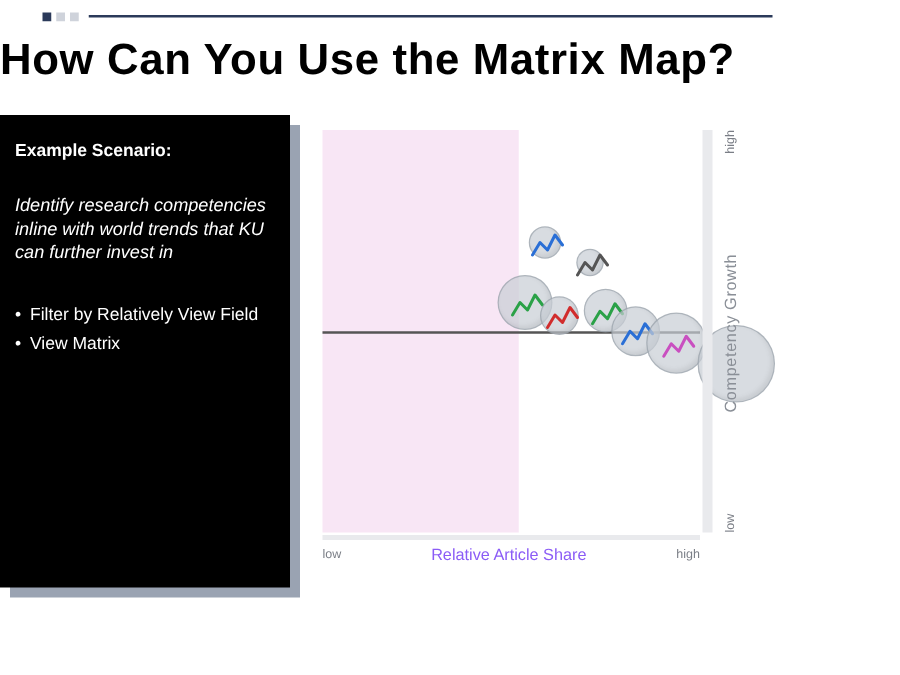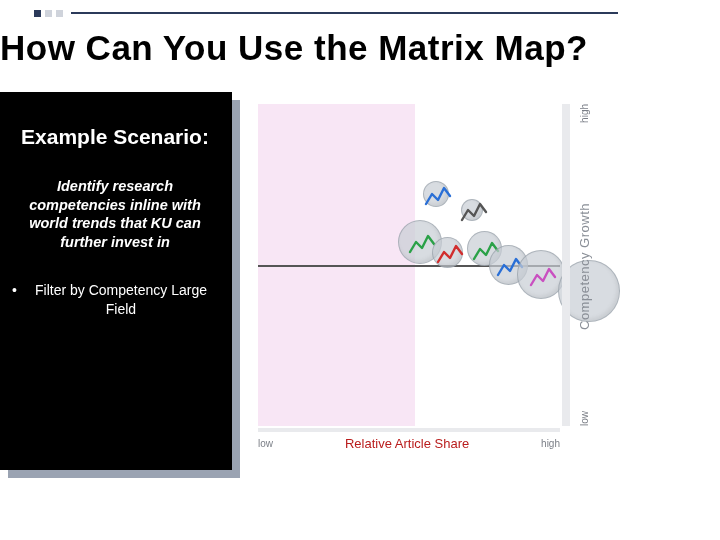--- a/index.html
+++ b/index.html
@@ -1,40 +1,40 @@
 <!DOCTYPE html>
 <html><head>
 <meta charset="utf-8">
 <style>
   * { box-sizing: border-box; margin: 0; padding: 0; }
   html, body { width: 720px; height: 540px; font-family: Arial, Helvetica, sans-serif; background: #fff; overflow: hidden; }
-  .slide { width: 618px; height: 540px; position: relative; background: #fff; text-align: center; }
+  .slide { width: 618px; height: 540px; position: relative; background: #fff; }
   .topbar { position: absolute; top: 6px; left: 0; right: 0; height: 14px; display: flex; align-items: center; }
   .sqs { display: flex; gap: 4px; margin-left: 34px; }
   .sq { width: 7px; height: 7px; background: #2b3a5a; }
   .sq.light { background: #cfd3db; }
   .tline { flex: 1; height: 2px; background: #2b3a5a; margin-left: 8px; }
   .title { position: absolute; top: 28px; left: 0; font-size: 35px; font-weight: 700; letter-spacing: .5px; color: #000; white-space: nowrap; }
   .content { position: absolute; top: 92px; left: 0; right: 0; bottom: 30px; }
   .panel-shadow { position: absolute; left: 8px; top: 8px; width: 232px; height: 378px; background: #9aa3b2; }
   .panel { position: absolute; left: 0; top: 0; width: 232px; height: 378px; background: #000; color: #fff; padding: 20px 14px 14px 12px; }
-  .panel .scenario { font-size: 21px; font-weight: 700; margin-bottom: 28px; margin-top: 13px; }
-  .panel .desc { font-style: italic; font-weight: 700; font-size: 14.5px; line-height: 1.28; margin-bottom: 30px; }
+  .panel .scenario { font-size: 14px; font-weight: 700; margin-bottom: 28px; }
+  .panel .desc { font-style: italic; font-weight: 400; font-size: 14.5px; line-height: 1.28; margin-bottom: 30px; }
   .panel ul { list-style: none; font-size: 14px; line-height: 1.35; }
   .panel li { position: relative; padding-left: 12px; margin-bottom: 4px; }
   .panel li::before { content: "•"; position: absolute; left: 0; top: 0; }
   .chart { position: absolute; left: 238px; top: 0; right: 6px; height: 368px; }
   .chart-plot { position: absolute; left: 20px; right: 52px; top: 12px; height: 322px; background: #fff; }
   .shade-left { position: absolute; left: 0; top: 0; bottom: 0; width: 52%; background: #f3d1ed; opacity: .55; }
   .hline { position: absolute; left: 0; right: 0; top: 50%; height: 2px; background: #555; }
   .bubble { position: absolute; border-radius: 50%; background: rgba(200,205,212,.7); border: 1px solid rgba(130,140,150,.5); box-shadow: inset -2px -2px 4px rgba(0,0,0,.08); }
   .spark { position: absolute; width: 30px; height: 30px; }
   .spark svg { width: 100%; height: 100%; overflow: visible; }
   .xaxis { position: absolute; left: 20px; right: 52px; top: 340px; height: 22px; display: flex; align-items: center; justify-content: space-between; color: #7a7e86; font-size: 10px; }
-  .xaxis .mid { color: #b91c1c; font-size: 13px; }
+  .xaxis .mid { color: #8b5cf6; font-size: 13px; }
   .yaxis { position: absolute; right: 8px; top: 12px; width: 40px; height: 322px; display: flex; flex-direction: column; align-items: center; justify-content: space-between; color: #7a7e86; }
   .yaxis .ylabel { writing-mode: vertical-rl; transform: rotate(180deg); font-size: 13px; color: #8a8f97; letter-spacing: .5px; }
   .yaxis .tick { font-size: 10px; writing-mode: vertical-rl; transform: rotate(180deg); }
   .ystrip { position: absolute; right: 42px; top: 12px; width: 8px; height: 322px; background: #e9eaed; }
   .xstrip { position: absolute; left: 20px; right: 52px; top: 336px; height: 4px; background: #e9eaed; }
 </style>
 </head>
 <body>
 
 <div class="slide">
@@ -48,21 +48,22 @@
   </div>
 
   <h1 class="title">How Can You Use the Matrix Map?</h1>
 
   <div class="content">
     <div class="panel-shadow"></div>
     <div class="panel">
       <div class="scenario">Example Scenario:</div>
       <div class="desc">Identify research competencies inline with world trends that KU can further invest in</div>
       <ul>
-        <li>Filter by Competency Large Field</li>
+        <li>Filter by Relatively View Field</li>
+        <li>View Matrix</li>
       </ul>
     </div>
 
     <div class="chart">
       <div class="chart-plot">
         <div class="shade-left"></div>
         <div class="hline"></div>
         <div id="bubbles">
             <div class="bubble" style="left: 164.56px; top: 76.96px; height: 26.4px; width: 26.4px;"></div>
             <div class="spark" style="left: 165.76px; top: 76.16px;"><svg viewBox="0 0 30 30">

